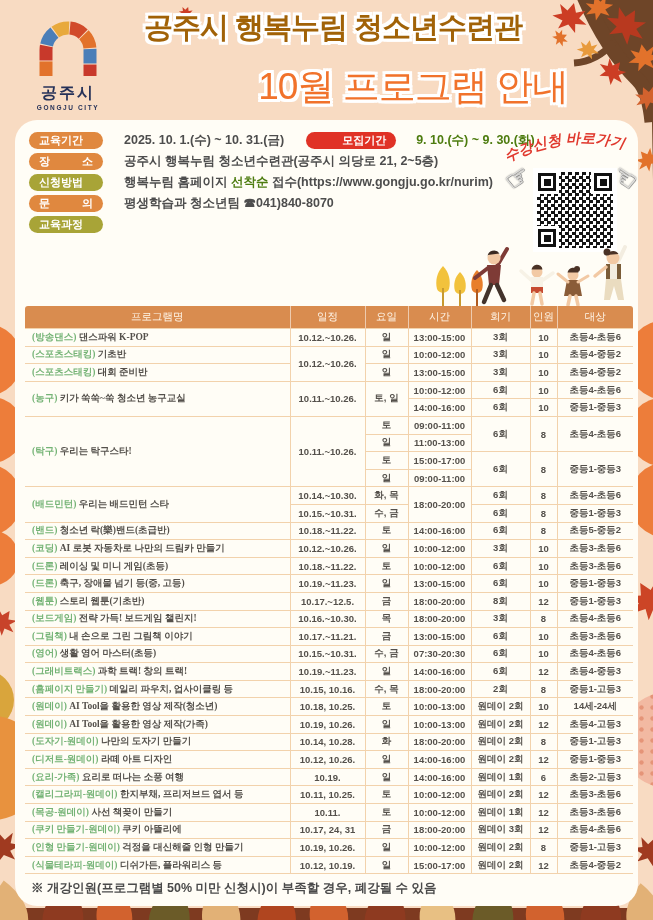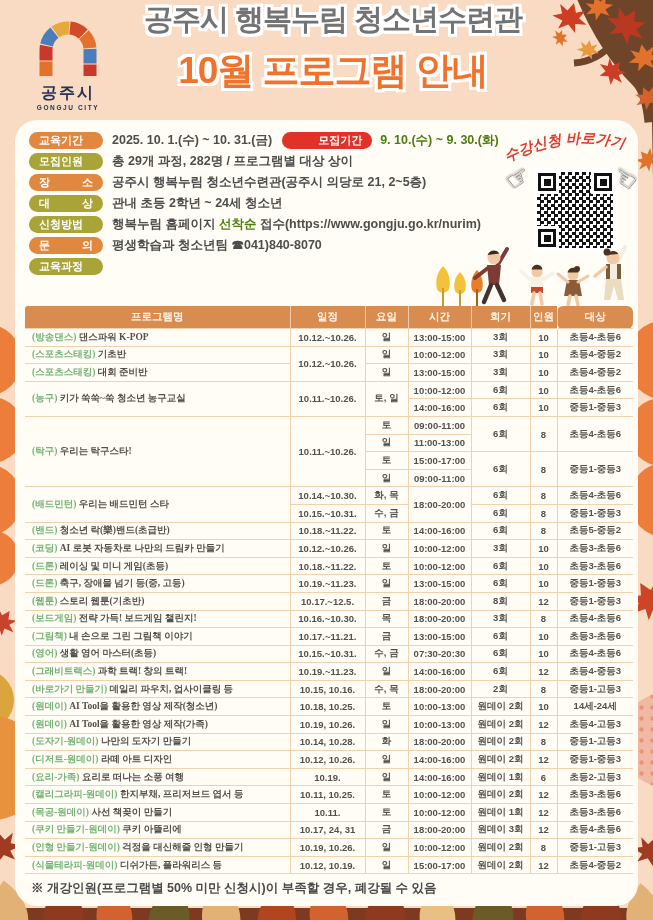--- a/index.html
+++ b/index.html
@@ -8,28 +8,28 @@
   .deco{position:absolute;left:0;top:0;z-index:0;}
   
   .hdr{position:absolute;left:0;top:0;width:653px;height:120px;z-index:2;}
   .logo{position:absolute;left:26px;top:16px;width:84px;text-align:center;}
   .logo .city{display:block;font-size:16px;font-weight:800;color:#253158;letter-spacing:2px;margin-top:1px;}
   .logo .city-en{display:block;font-size:6.5px;font-weight:700;color:#253158;letter-spacing:1.6px;}
   .titles{position:absolute;left:98px;top:0;width:470px;text-align:center;}
   .outl{text-shadow:3px 0 0 #FFF,-3px 0 0 #FFF,0 3px 0 #FFF,0 -3px 0 #FFF,
         2px 2px 0 #FFF,-2px 2px 0 #FFF,2px -2px 0 #FFF,-2px -2px 0 #FFF,
         3px 3px 0 #FFF,-3px -3px 0 #FFF,3px -3px 0 #FFF,-3px 3px 0 #FFF;}
-  .t1{margin:0;font-size:29px;font-weight:900;color:#737373;letter-spacing:-1px;}
-  .t2{margin:0;padding-top:6px;font-size:37px;font-weight:700;color:#F1722B;letter-spacing:-1px;}
+  .t1{margin:8px;font-size:29px;font-weight:900;color:#a16207;letter-spacing:-1px;}
+  .t2{margin:0;padding-top:6px;font-size:37px;font-weight:400;color:#F1722B;letter-spacing:-1px;text-align:right;}
   
   .panel{position:absolute;left:15px;top:120px;width:623px;height:786px;background:#FFFDF6;
          border-radius:22px;z-index:1;}
   
   .info{position:absolute;left:14px;top:12px;}
-  .irow{display:flex;align-items:center;margin-bottom:4px;height:17px;white-space:nowrap;}
+  .irow{display:flex;align-items:center;margin-bottom:4px;height:17px;white-space:nowrap;gap:12px;}
   .badge{flex:0 0 74px;height:17px;line-height:17px;border-radius:9px;color:#FFF;
          font-size:11px;font-weight:800;padding:0 10px;box-sizing:border-box;
          text-align:justify;text-align-last:justify;margin-right:9px;}
   .badge.o{background:#E0883F;} .badge.g{background:#A8A437;} .badge.r{background:#E03226;padding-left:36px;}
   .badge.r2{margin-left:10px;margin-right:8px;flex-basis:70px;}
   .itxt{font-size:12.5px;font-weight:600;color:#4D4D4D;}
   .red{color:#4d7c0f;font-weight:800;}
   
   .qrblock{position:absolute;left:488px;top:8px;width:136px;height:170px;}
   .qr{position:absolute;left:30px;top:40px;width:76px;height:76px;background:#fff;
@@ -40,24 +40,24 @@
   .fp{position:absolute;width:12px;height:12px;border:3.5px solid #111;background:#fff;box-shadow:0 0 0 3px #fff;}
   .fp::after{content:"";position:absolute;inset:2.5px;background:#111;}
   .fp.tl{left:1px;top:1px;} .fp.tr{right:1px;top:1px;} .fp.bl{left:1px;bottom:1px;}
   .hand{position:absolute;font-size:27px;color:#FFF;font-family:"DejaVu Sans",sans-serif;
         text-shadow:0 0 1.5px #555,0 0 1.5px #555,1px 1px 0 #8a8a8a;}
   .hand.l{left:2px;top:34px;transform:rotate(-34deg);}
   .hand.r{right:2px;top:34px;transform:rotate(34deg);}
   
   .tblwrap{position:absolute;left:10px;top:186px;width:608px;}
   table{border-collapse:collapse;width:608px;table-layout:fixed;}
-  thead th{background:#D98C4F;color:#FFF6EA;font-size:10.5px;font-weight:700;height:20px;
+  thead th{background:#D98C4F;color:#FFF6EA;font-size:10.5px;font-weight:400;height:20px;
            border-left:1px solid rgba(255,255,255,.55);}
   thead th:first-child{border-left:none;border-top-left-radius:3px;}
-  thead th:last-child{border-top-right-radius:3px;border-radius:6px;}
+  thead th:last-child{border-top-right-radius:3px;}
   tbody td{font-size:9.5px;color:#54504B;font-weight:600;height:16.6px;text-align:center;
            border:1px solid #F2D2AC;padding:0 1px;overflow:hidden;white-space:nowrap;}
   tbody td.prog{text-align:left;padding-left:7px;font-family:Liberation Serif, serif;}
   tbody tr td:first-child{border-left:none;} tbody tr td:last-child{border-right:none;}
   .pre{color:#74B375;font-weight:700;}
   
   .note{position:absolute;left:16px;top:760px;font-size:12.5px;font-weight:600;color:#4A4A4A;}
 </style>
 </head>
 <body>
@@ -156,30 +156,22 @@
 <div class="panel">
 
   <div class="info">
     <div class="irow">
       <span class="badge o">교육기간</span>
       <span class="itxt">2025. 10. 1.(수) ~ 10. 31.(금)</span>
       <span class="badge r r2">모집기간</span>
       <span class="itxt red">9. 10.(수) ~ 9. 30.(화)</span>
     </div>
     <div class="irow">
-      <span class="badge g">모집인원</span>
-      <span class="itxt">총 29개 과정, 282명 / 프로그램별 대상 상이</span>
-    </div>
-    <div class="irow">
       <span class="badge o">장 소</span>
       <span class="itxt">공주시 행복누림 청소년수련관(공주시 의당로 21, 2~5층)</span>
-    </div>
-    <div class="irow">
-      <span class="badge g">대 상</span>
-      <span class="itxt">관내 초등 2학년 ~ 24세 청소년</span>
     </div>
     <div class="irow">
       <span class="badge g">신청방법</span>
       <span class="itxt"><span>행복누림 홈페이지 </span><span class="red">선착순</span><span> 접수(https://www.gongju.go.kr/nurim)</span></span>
     </div>
     <div class="irow">
       <span class="badge o">문 의</span>
       <span class="itxt">평생학습과 청소년팀 ☎041)840-8070</span>
     </div>
     <div class="irow">
@@ -423,21 +415,21 @@
           <tr>
             <td class="prog"><span class="pre">(그래비트랙스) </span>과학 트랙! 창의 트랙!</td>
             <td>10.19.~11.23.</td>
             <td>일</td>
             <td>14:00-16:00</td>
             <td>6회</td>
             <td>12</td>
             <td>초등4-중등3</td>
           </tr>
           <tr>
-            <td class="prog"><span class="pre">(바로가기 만들기) </span>데일리 파우치, 업사이클링 등</td>
+            <td class="prog"><span class="pre">(홈페이지 만들기) </span>데일리 파우치, 업사이클링 등</td>
             <td>10.15, 10.16.</td>
             <td>수, 목</td>
             <td>18:00-20:00</td>
             <td>2회</td>
             <td>8</td>
             <td>중등1-고등3</td>
           </tr>
           <tr>
             <td class="prog"><span class="pre">(원데이) </span>AI Tool을 활용한 영상 제작(청소년)</td>
             <td>10.18, 10.25.</td>

